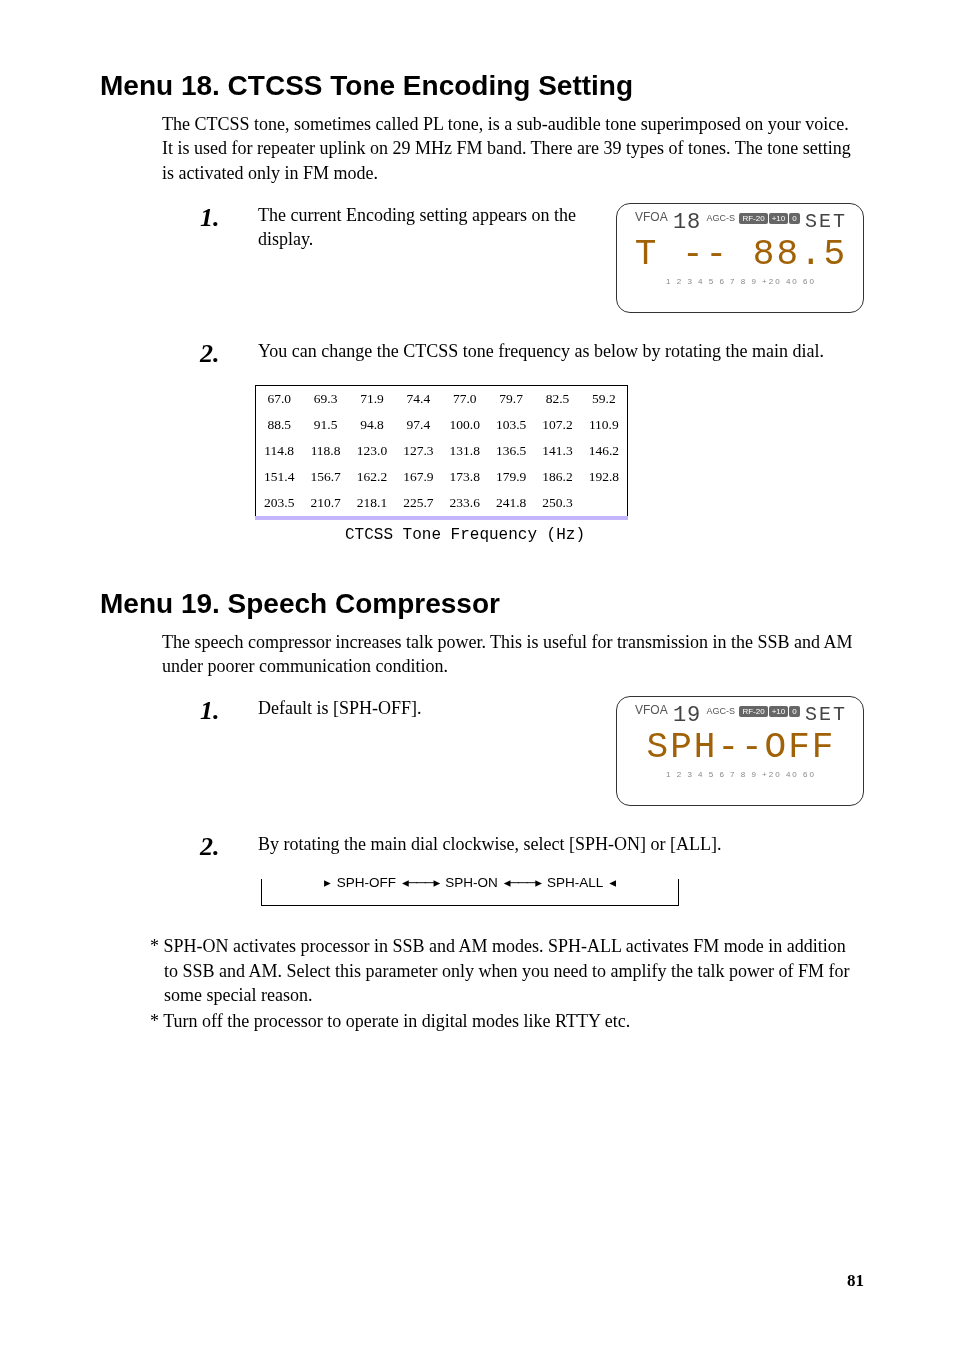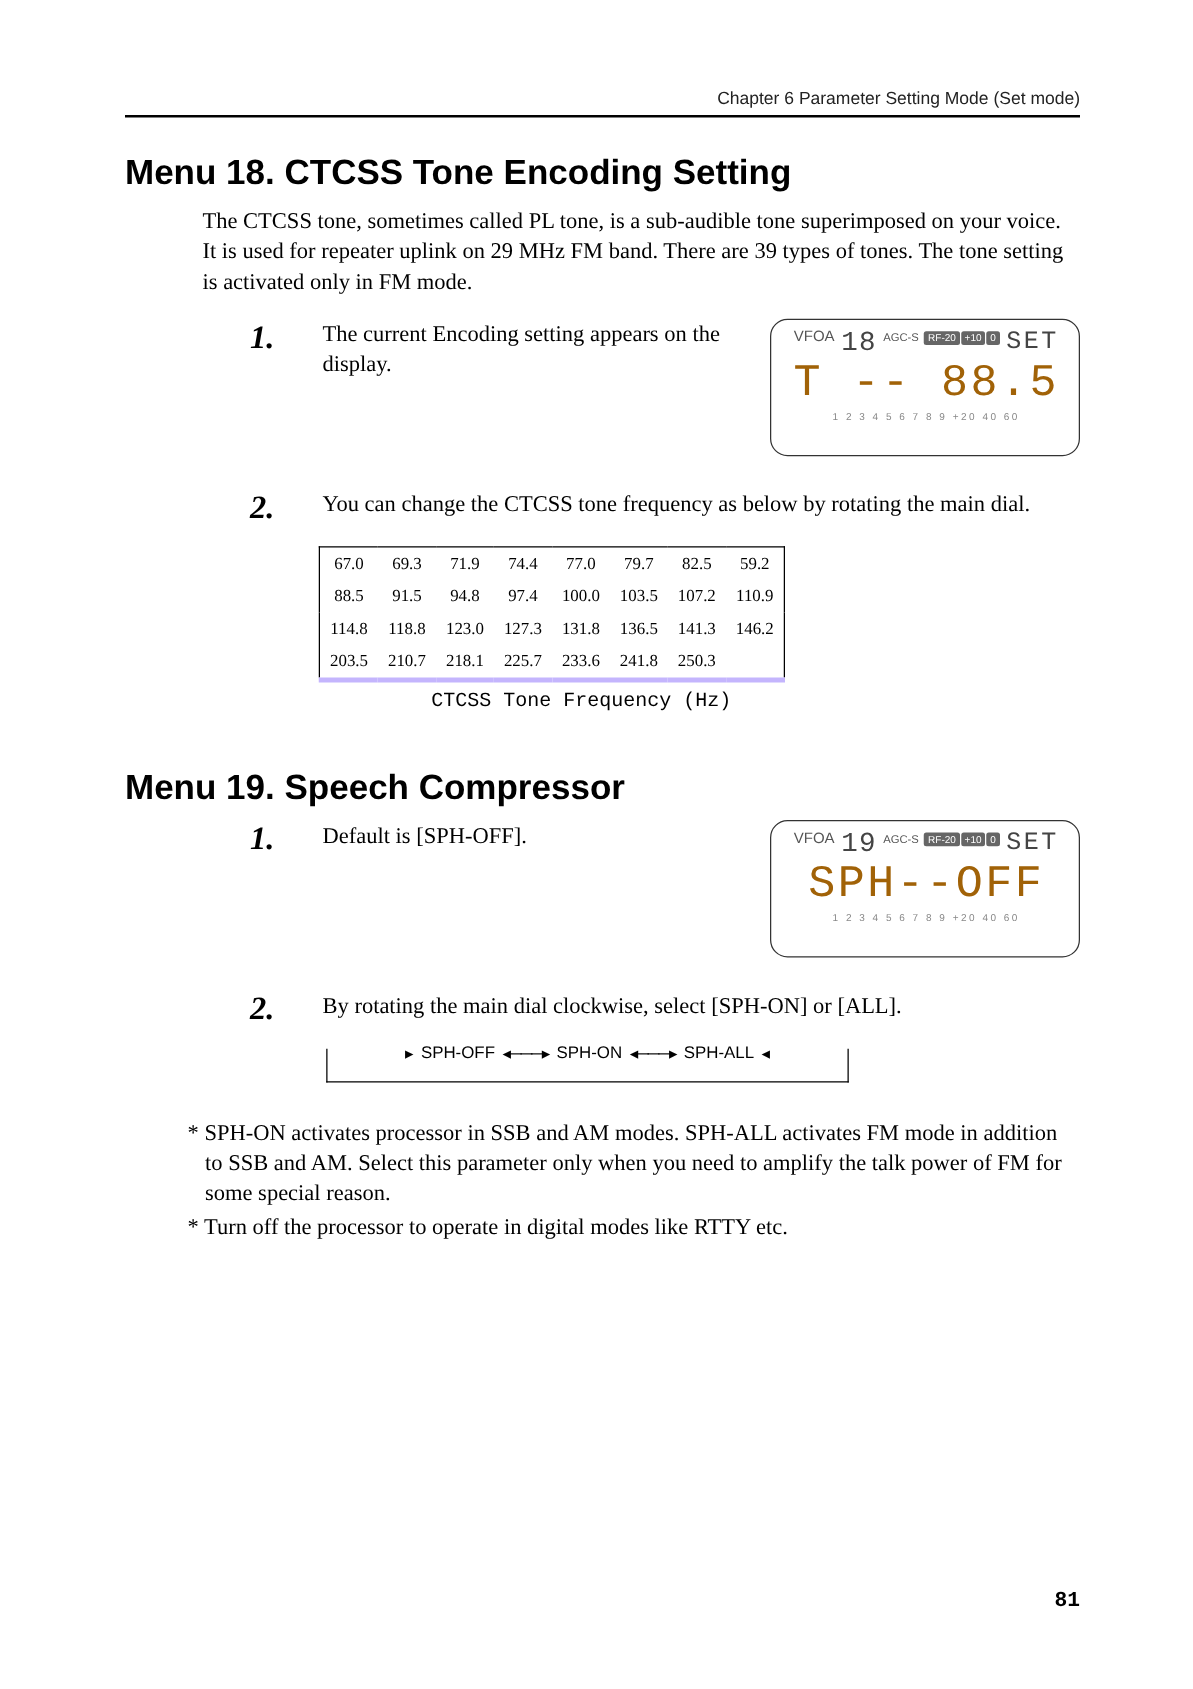--- a/index.html
+++ b/index.html
@@ -175,31 +175,30 @@
   }
   .notes p {
     margin: 0 0 2px 0;
     text-indent: -14px;
     padding-left: 14px;
   }
   .page-no {
     position: absolute;
     bottom: 60px;
     right: 90px;
-    font-family: Liberation Mono, monospace;
+    font-family: Liberation Serif, serif;
     font-weight: bold;
     font-size: 17px;
   }
   .sec-gap { height: 44px; }
 </style>
 </head>
 <body>
 
 <div class="page">
-  <div class="running-head">Chapter 6   Parameter Setting Mode (Set mode)</div>
 
   <h2 class="menu-title">Menu 18.  CTCSS Tone Encoding Setting</h2>
   <p class="intro">The CTCSS tone, sometimes called PL tone, is a sub-audible tone superimposed on your voice. It is used for repeater uplink on 29 MHz FM band. There are 39 types of tones. The tone setting is activated only in FM mode.</p>
 
   <div class="step-row">
     <div class="step-num">1.</div>
     <div class="step-text">The current Encoding setting appears on the display.</div>
     <div class="display-box">
       <div class="display-top">
         <span class="vfo">VFOA</span>
@@ -246,36 +245,47 @@
           <td>114.8</td>
           <td>118.8</td>
           <td>123.0</td>
           <td>127.3</td>
           <td>131.8</td>
           <td>136.5</td>
           <td>141.3</td>
           <td>146.2</td>
         </tr>
         <tr>
+          <td>151.4</td>
+          <td>156.7</td>
+          <td>162.2</td>
+          <td>167.9</td>
+          <td>173.8</td>
+          <td>179.9</td>
+          <td>186.2</td>
+          <td>192.8</td>
+        </tr>
+        <tr>
           <td>203.5</td>
           <td>210.7</td>
           <td>218.1</td>
           <td>225.7</td>
           <td>233.6</td>
           <td>241.8</td>
           <td>250.3</td>
           <td></td>
         </tr>
       </tbody>
   </table>
   <div class="table-caption">CTCSS Tone Frequency (Hz)</div>
 
   <div class="sec-gap"></div>
 
   <h2 class="menu-title">Menu 19.  Speech Compressor</h2>
+  <p class="intro">The speech compressor increases talk power. This is useful for transmission in the SSB and AM under poorer communication condition.</p>
 
   <div class="step-row">
     <div class="step-num">1.</div>
     <div class="step-text">Default is [SPH-OFF].</div>
     <div class="display-box">
       <div class="display-top">
         <span class="vfo">VFOA</span>
         <span class="menu-no">19</span>
         <span>
           <span style="font-size:9px;color:#555;background:none;">AGC-S</span>

